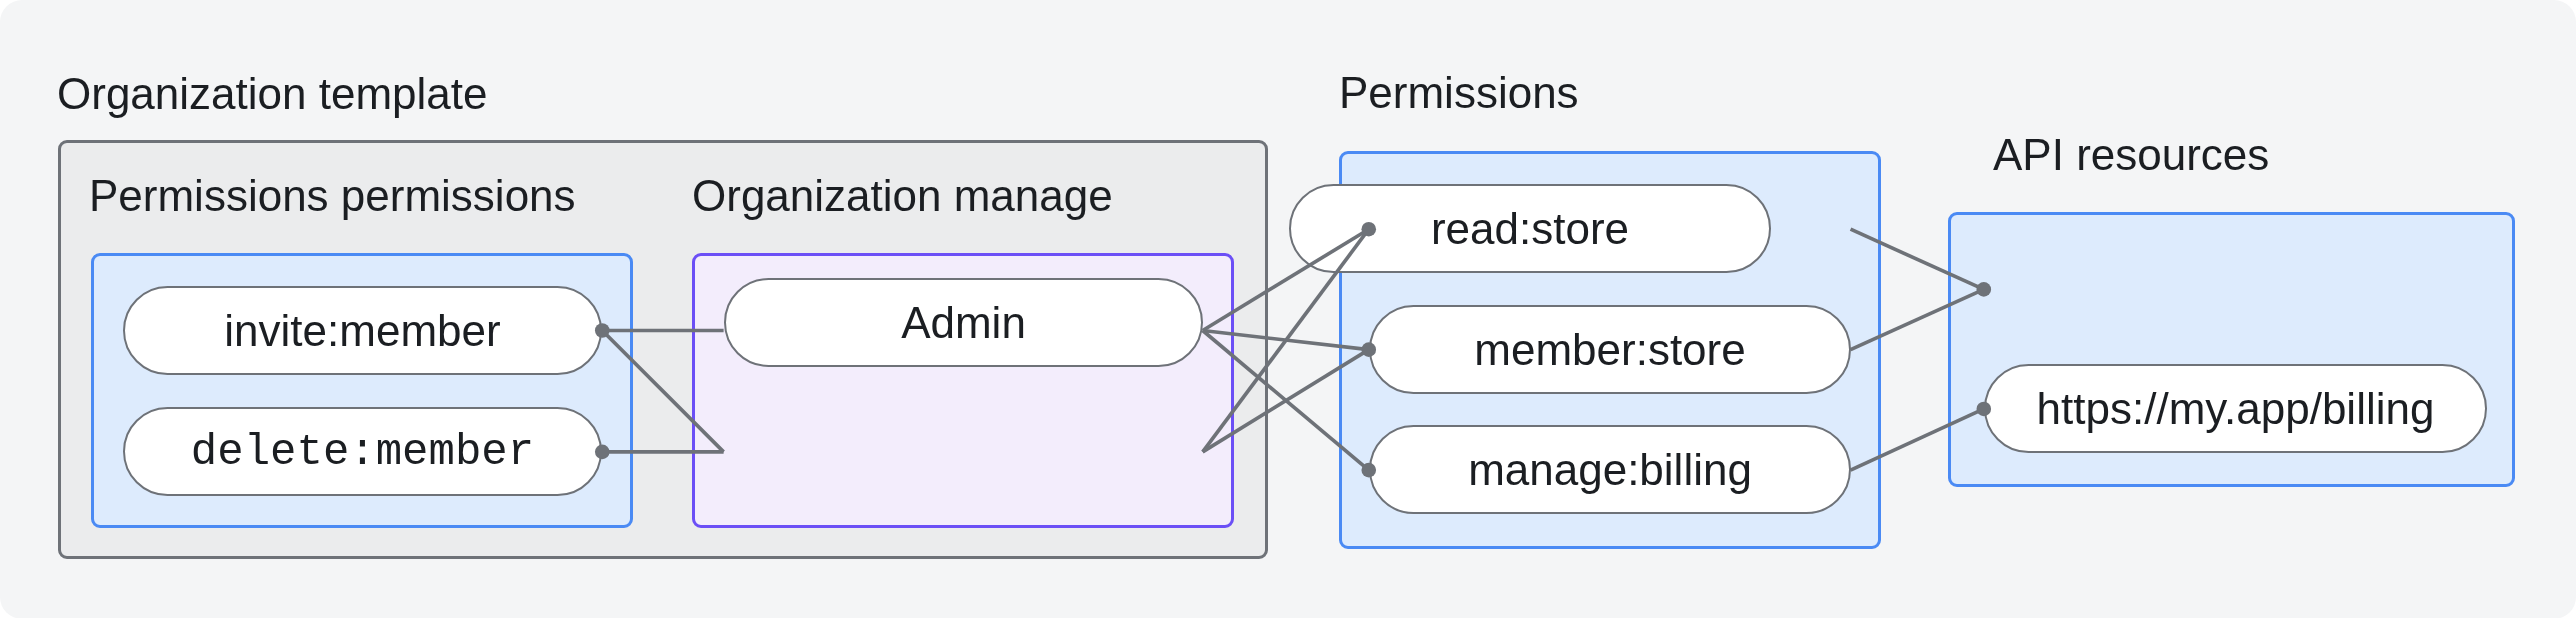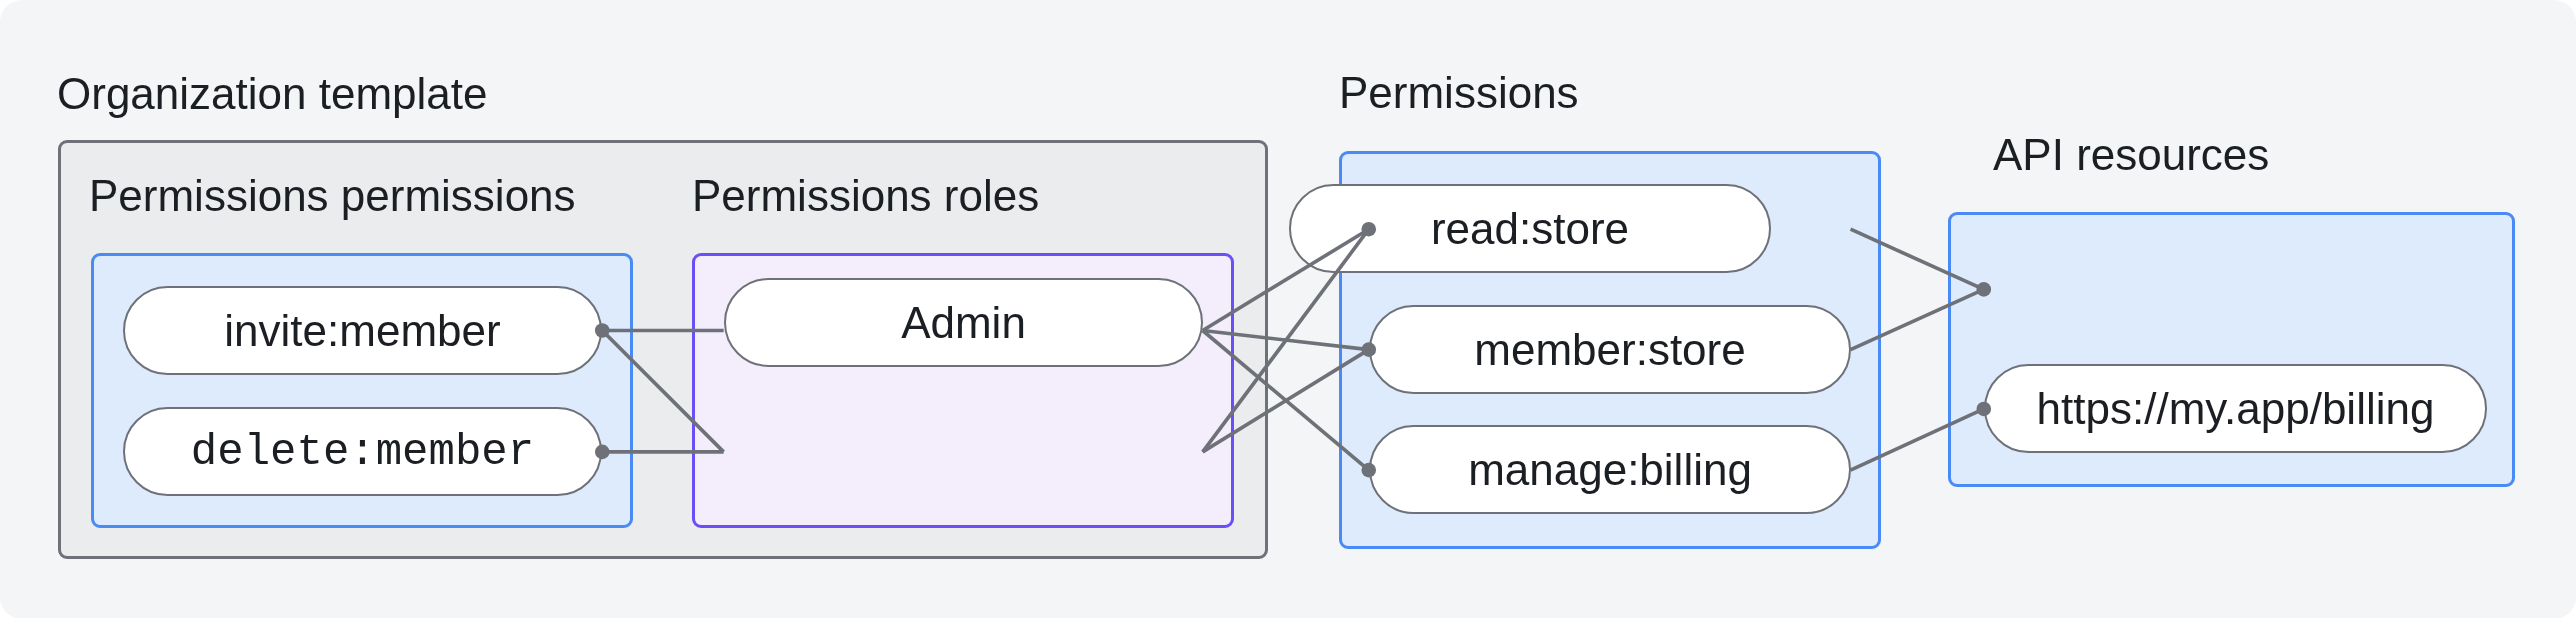--- a/index.html
+++ b/index.html
@@ -64,21 +64,21 @@
 <div class="stage">
 
   <div class="box box-gray"></div>
   <div class="box box-blue box-orgperm"></div>
   <div class="box box-purple"></div>
   <div class="box box-blue box-permissions"></div>
   <div class="box box-blue box-api"></div>
 
   <div class="lbl lbl-template">Organization template</div>
   <div class="lbl lbl-orgperm">Permissions permissions</div>
-  <div class="lbl lbl-orgroles">Permissions roles</div>
+  <div class="lbl lbl-orgroles">Organization manage</div>
   <div class="lbl lbl-permissions">Permissions</div>
   <div class="lbl lbl-api">API resources</div>
 
   <div class="pill p-invite">invite:member</div>
   <div class="pill p-delete">delete:member</div>
 
   <div class="pill p-admin">Admin</div>
 
   <div class="pill p-read">read:store</div>
   <div class="pill p-update">member:store</div>

